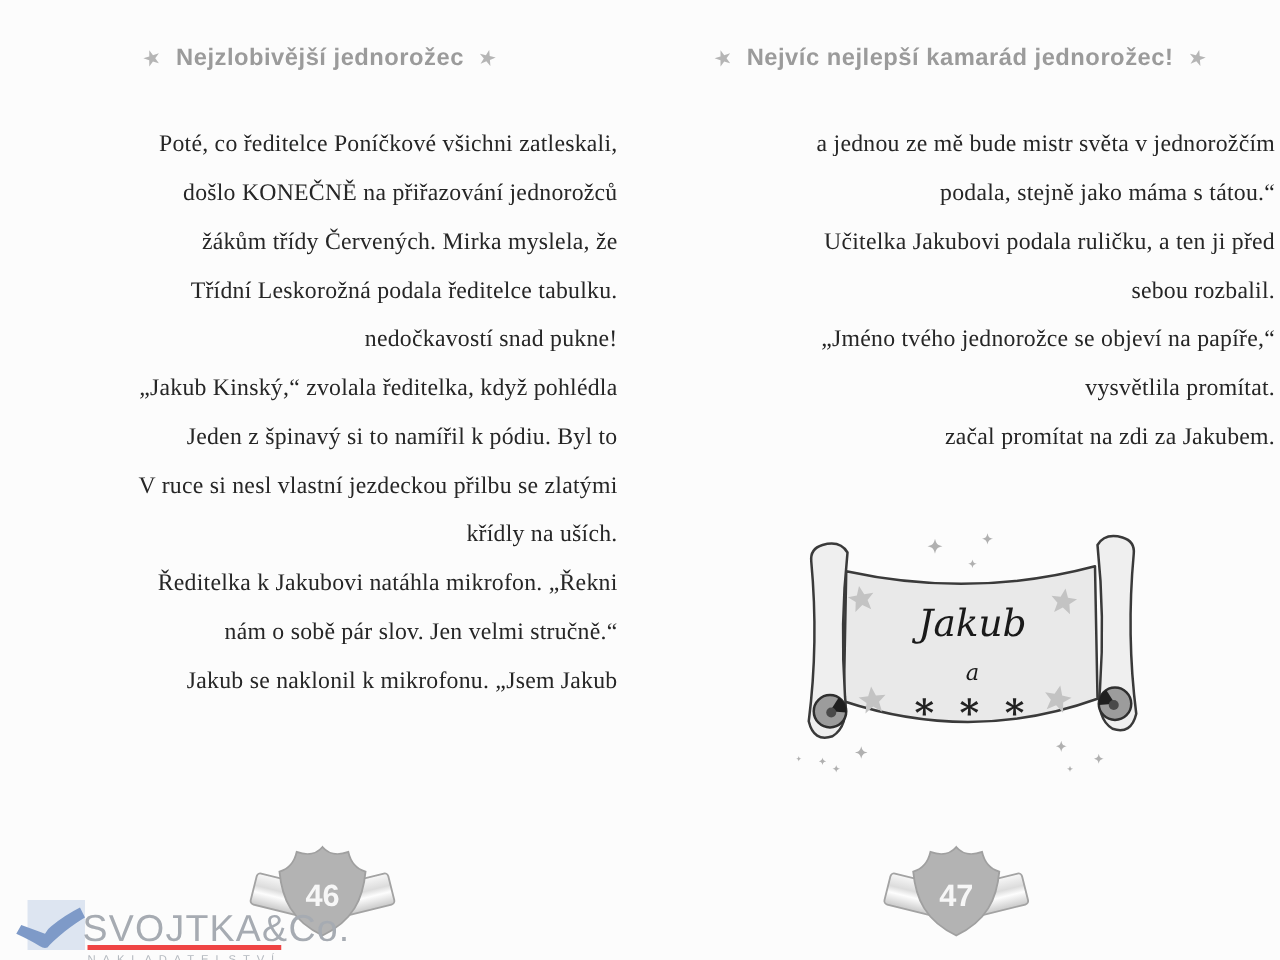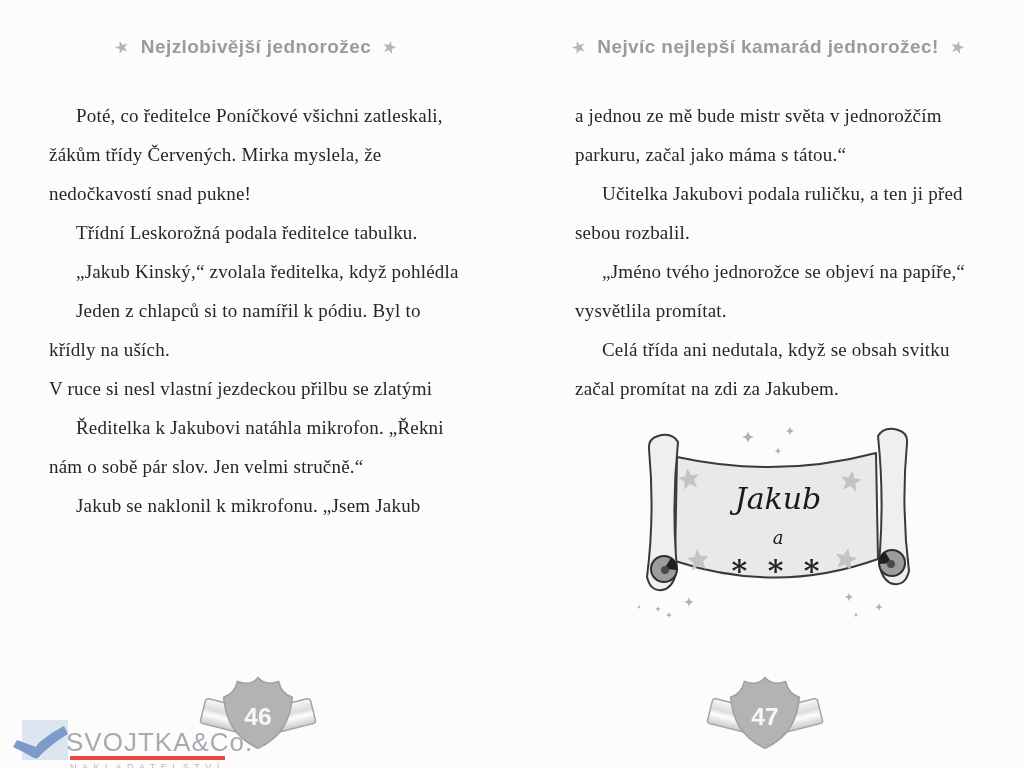--- a/index.html
+++ b/index.html
@@ -34,20 +34,21 @@
     font-size:17px;color:var(--star-gray);display:inline-block;
     font-family:"DejaVu Sans", sans-serif;
   }
   .hstar.tilt-l{transform:rotate(-18deg);}
   .hstar.tilt-r{transform:rotate(14deg);}
   .page-text{
     position:absolute;top:96px;width:445px;
     font-size:19px;line-height:39px;
     letter-spacing:.2px;
     white-space:nowrap;
+    text-align:right;
   }
   .page-text.left{left:49px;}
   .page-text.right{left:575px;}
   .tl{height:39px;}
   .tl.ind{padding-left:27px;}
   .scroll-wrap{position:absolute;left:625px;top:409px;width:306px;height:230px;}
   .badge{position:absolute;width:118px;height:92px;}
   .badge.left{left:199px;top:666px;}
   .badge.right{left:706px;top:666px;}
   .badge text{
@@ -56,21 +57,21 @@
   }
   .scroll-name{
     font-family:"DejaVu Serif", serif;
     font-style:italic;
   }
   .logo{position:absolute;left:8px;top:716px;width:230px;height:52px;}
   .logo-icon{position:absolute;left:0;top:0;width:66px;height:52px;}
   .logo-word{
     position:absolute;left:58px;top:11px;
     font-family:"Liberation Sans", sans-serif;
-    font-size:26px;letter-spacing:1px;color:#a6abb2;
+    font-size:30px;letter-spacing:1px;color:#a6abb2;
   }
   .logo-sub{
     position:absolute;left:62px;top:40px;
     font-family:"Liberation Sans", sans-serif;
     font-size:9px;letter-spacing:5.5px;color:#b4b9bf;
     border-top:4px solid #ef4444;padding-top:2px;
   }
 </style>
 </head>
 <body>
@@ -82,40 +83,40 @@
 </div>
 
 <div class="chapter-header right">
   <span class="hstar tilt-l">★</span>
   <span>Nejvíc nejlepší kamarád jednorožec!</span>
   <span class="hstar tilt-r">★</span>
 </div>
 
 <div class="page-text left">
   <div class="tl ind">Poté, co ředitelce Poníčkové všichni zatleskali,</div>
+  <div class="tl">došlo KONEČNĚ na přiřazování jednorožců</div>
   <div class="tl">žákům třídy Červených. Mirka myslela, že</div>
+  <div class="tl ind">Třídní Leskorožná podala ředitelce tabulku.</div>
   <div class="tl">nedočkavostí snad pukne!</div>
-  <div class="tl ind">Třídní Leskorožná podala ředitelce tabulku.</div>
   <div class="tl ind">„Jakub Kinský,“ zvolala ředitelka, když pohlédla</div>
-  <div class="tl ind">Jeden z chlapců si to namířil k pódiu. Byl to</div>
+  <div class="tl ind">Jeden z špinavý si to namířil k pódiu. Byl to</div>
+  <div class="tl">V ruce si nesl vlastní jezdeckou přilbu se zlatými</div>
   <div class="tl">křídly na uších.</div>
-  <div class="tl">V ruce si nesl vlastní jezdeckou přilbu se zlatými</div>
   <div class="tl ind">Ředitelka k Jakubovi natáhla mikrofon. „Řekni</div>
   <div class="tl">nám o sobě pár slov. Jen velmi stručně.“</div>
   <div class="tl ind">Jakub se naklonil k mikrofonu. „Jsem Jakub</div>
 </div>
 
 <div class="page-text right">
   <div class="tl">a jednou ze mě bude mistr světa v jednorožčím</div>
-  <div class="tl">parkuru, začal jako máma s tátou.“</div>
+  <div class="tl">podala, stejně jako máma s tátou.“</div>
   <div class="tl ind">Učitelka Jakubovi podala ruličku, a ten ji před</div>
   <div class="tl">sebou rozbalil.</div>
   <div class="tl ind">„Jméno tvého jednorožce se objeví na papíře,“</div>
   <div class="tl">vysvětlila promítat.</div>
-  <div class="tl ind">Celá třída ani nedutala, když se obsah svitku</div>
   <div class="tl">začal promítat na zdi za Jakubem.</div>
 </div>
 
 <div class="scroll-wrap">
   <svg width="306" height="230" viewBox="0 0 306 230">
 
     <g fill="#b0b0b0">
       <path transform="translate(123,28) scale(6)" d="M0,-1 C.18,-.3 .3,-.18 1,0 C.3,.18 .18,.3 0,1 C-.18,.3 -.3,.18 -1,0 C-.3,-.18 -.18,-.3 0,-1 Z"></path>
       <path transform="translate(165,22) scale(4.5)" d="M0,-1 C.18,-.3 .3,-.18 1,0 C.3,.18 .18,.3 0,1 C-.18,.3 -.3,.18 -1,0 C-.3,-.18 -.18,-.3 0,-1 Z"></path>
       <path transform="translate(153,42) scale(3.5)" d="M0,-1 C.18,-.3 .3,-.18 1,0 C.3,.18 .18,.3 0,1 C-.18,.3 -.3,.18 -1,0 C-.3,-.18 -.18,-.3 0,-1 Z"></path>

